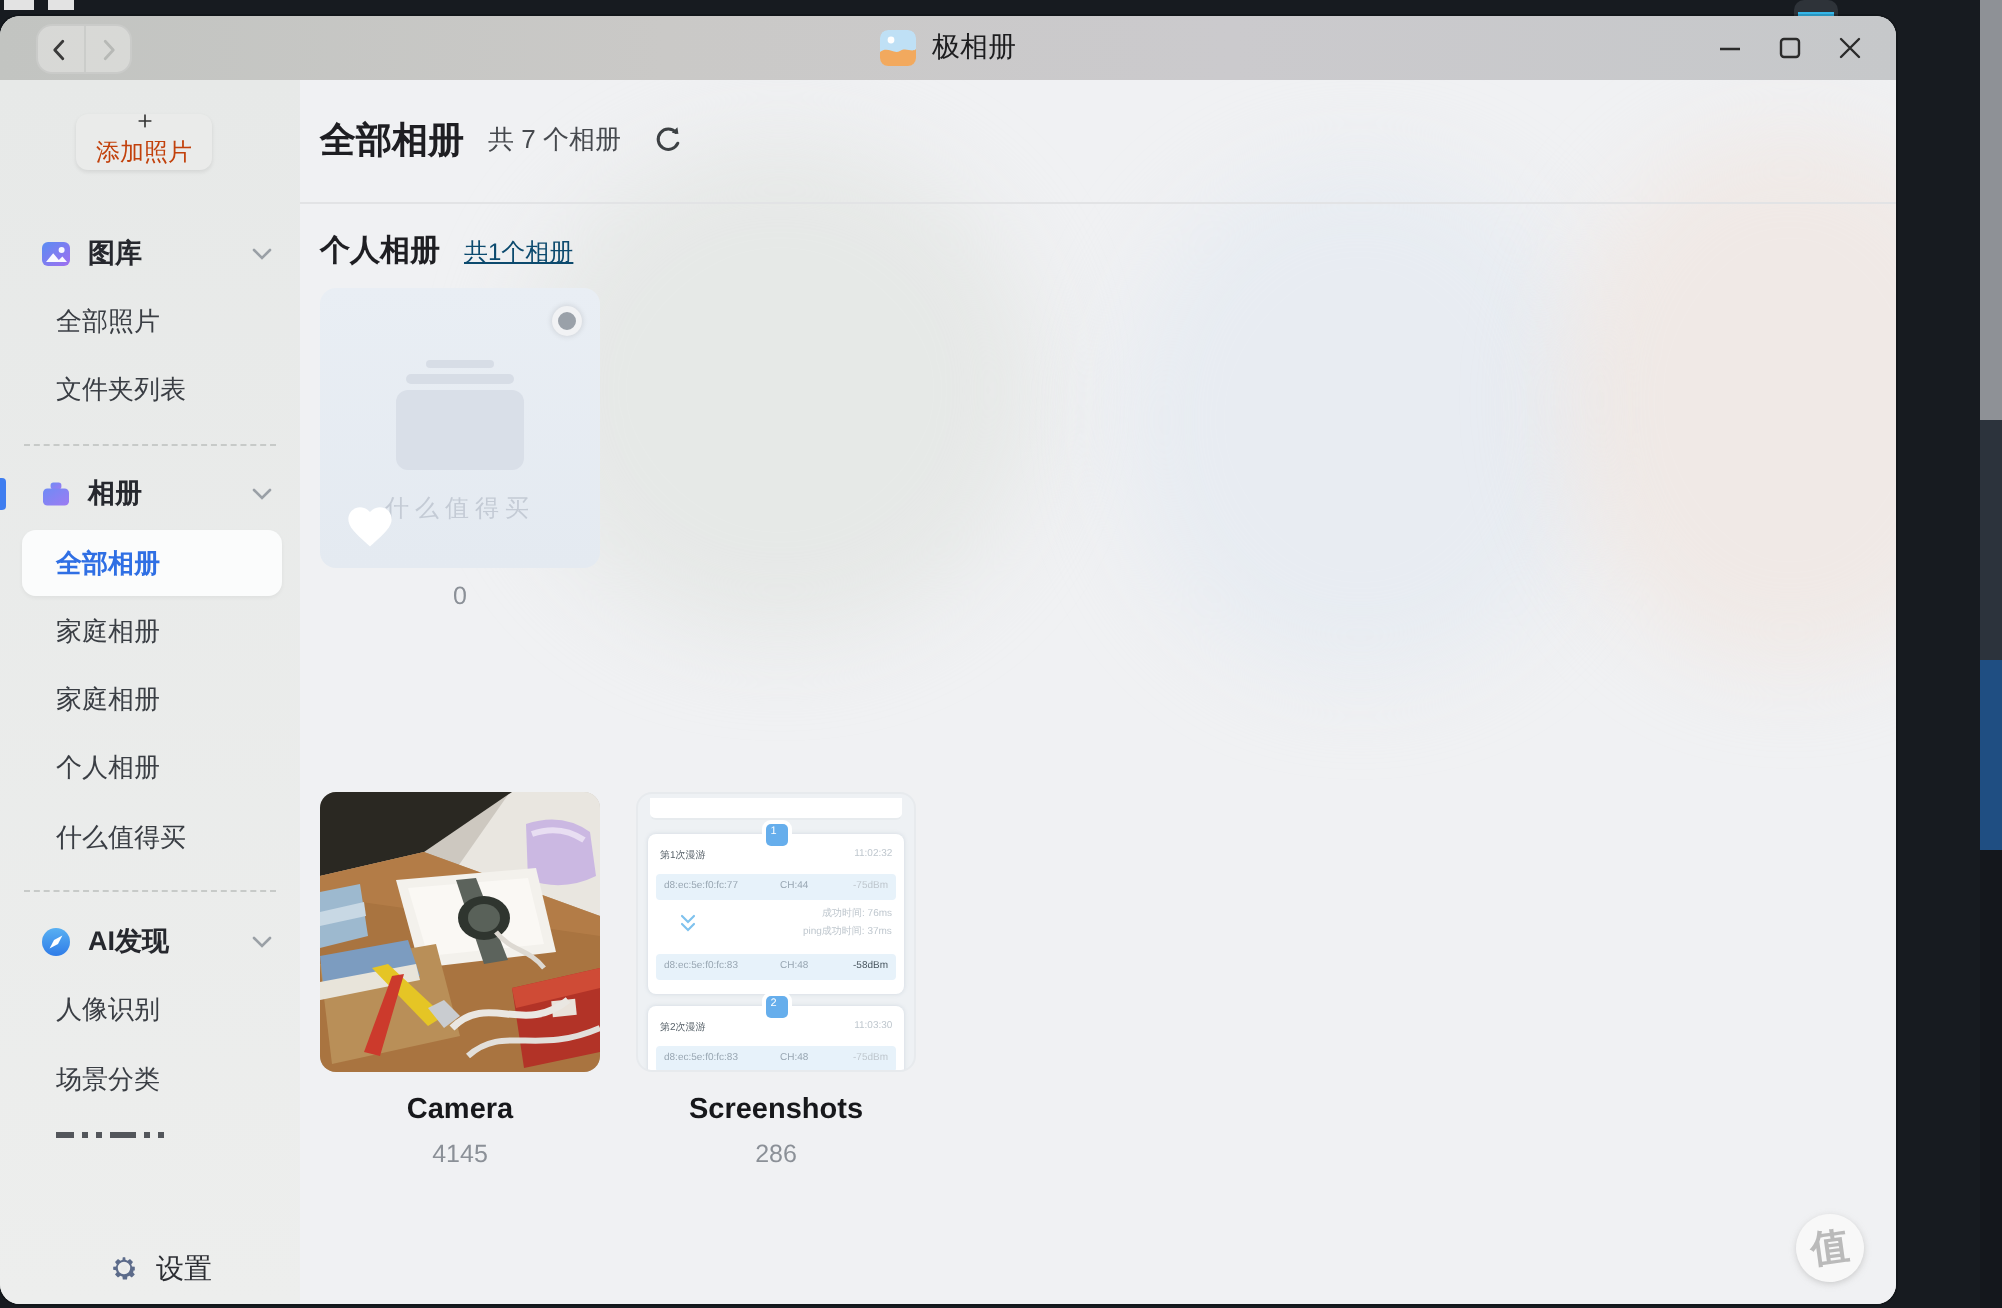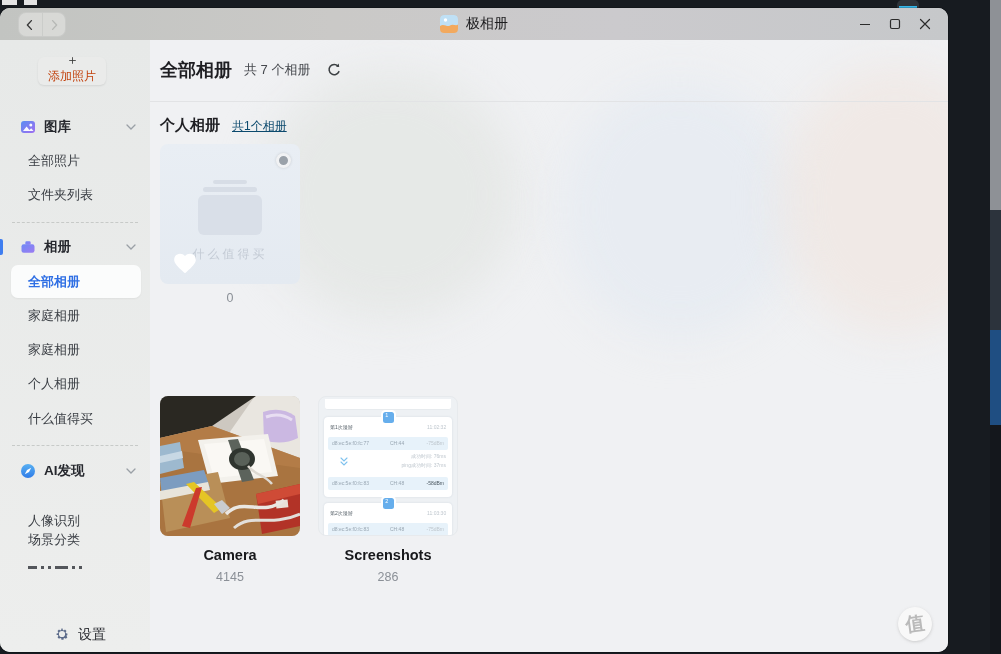--- a/index.html
+++ b/index.html
@@ -253,21 +253,21 @@
               </linearGradient>
             </defs>
           <circle cx="8" cy="8" r="7" fill="url(#cG)"></circle>
           <path d="M11.2 4.8 L9 9 L4.8 11.2 L7 7 Z" fill="#fff"></path>
         </svg>
         <span>AI发现</span>
         <svg class="chev" width="10" height="6" viewBox="0 0 10 6">
             <path d="M1 1 L5 5 L9 1" fill="none" stroke="#9aa0a6" stroke-width="1.3" stroke-linecap="round"></path>
           </svg>
       </div>
-      <div class="sb-item" style="top:472px">人像识别</div>
+      <div class="sb-item" style="top:456px">人像识别</div>
       <div class="sb-item" style="top:491px">场景分类</div>
       <div class="sb-clip">
         <span style="width:9px"></span>
           <span style="width:3px"></span>
           <span style="width:3px"></span>
           <span style="width:13px"></span>
           <span style="width:3px"></span>
           <span style="width:3px"></span>
       </div>
 

